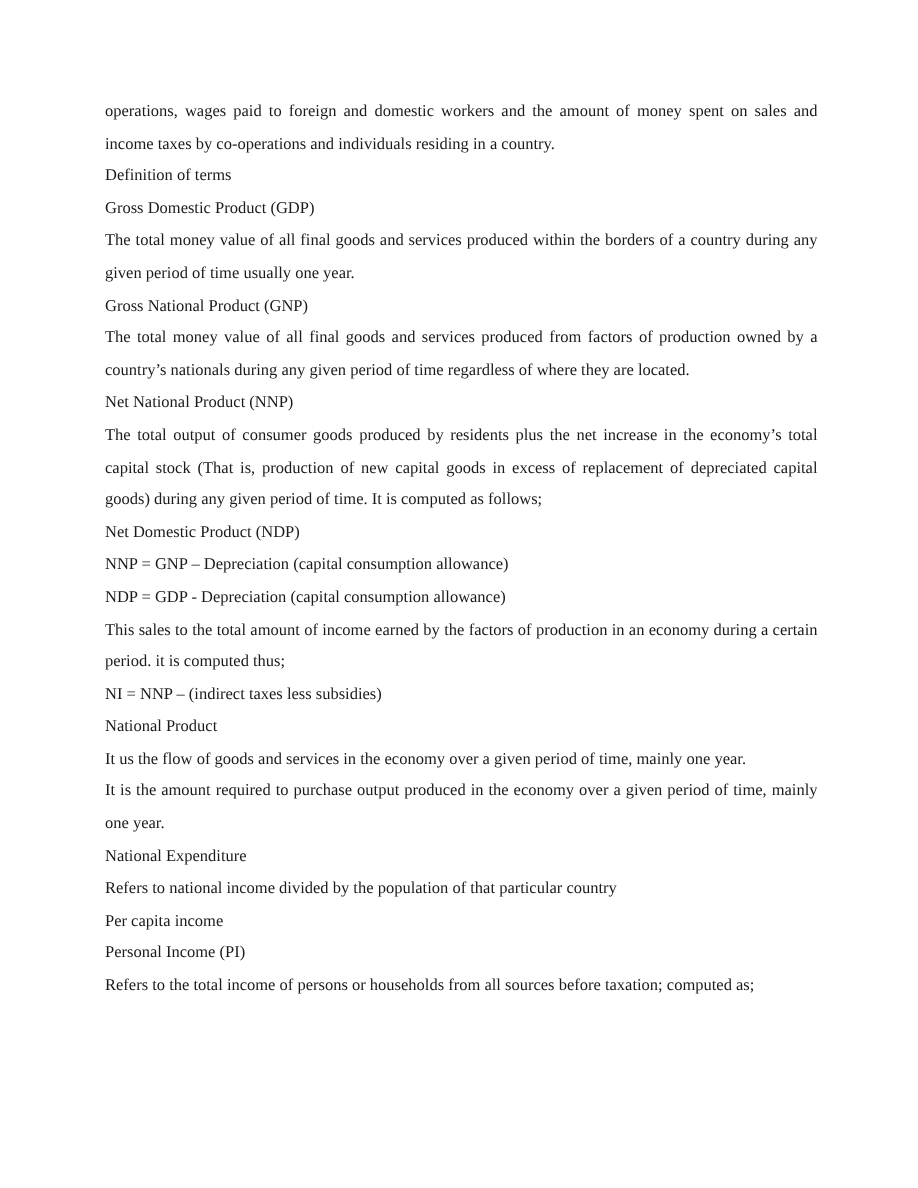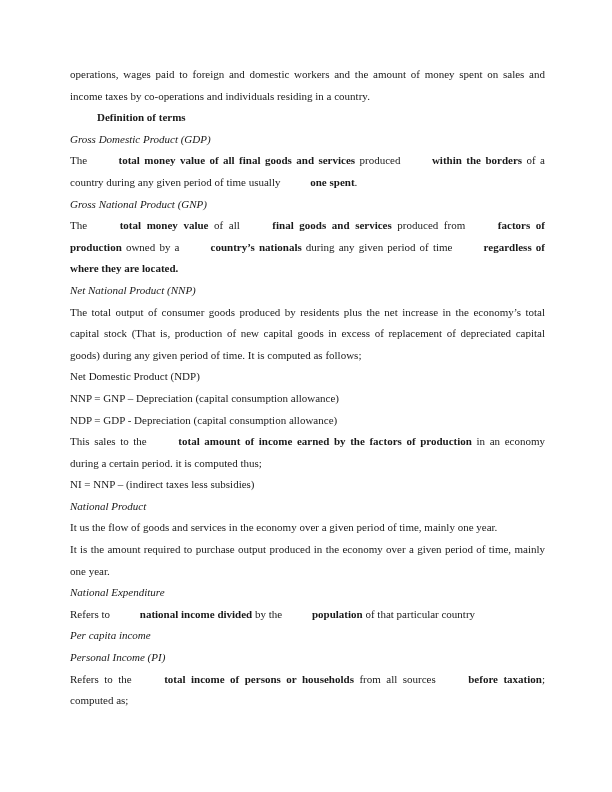--- a/index.html
+++ b/index.html
@@ -22,32 +22,32 @@
     left: 70px;
     width: 475px;
     font-size: 11px;
     line-height: 21.6px;
     text-align: justify;
   }
   .para {
     margin: 0;
     padding: 0;
   }
-  .b { font-weight: bold; margin-left: 27px; }
-  .i { font-style: italic; }
+  .b { font-weight: normal; }
+  .i { }
 </style>
 </head>
 <body>
 
 <div class="page">
   <div class="content" id="doc-content">
       <p class="para"><span>operations, wages paid to foreign and domestic workers and the amount of money spent on sales and income taxes by co-operations and individuals residing in a country.</span></p>
       <p class="para"><span class="b">Definition of terms</span></p>
       <p class="para"><span class="i">Gross Domestic Product (GDP)</span></p>
-      <p class="para"><span>The </span><span class="b">total money value of all final goods and services</span><span> produced </span><span class="b">within the borders</span><span> of a country during any given period of time usually </span><span class="b">one spent</span><span>.</span></p>
+      <p class="para"><span>The </span><span class="b">total money value of all final goods and services</span><span> produced </span><span class="b">within the borders</span><span> of a country during any given period of time usually </span><span class="b">one year</span><span>.</span></p>
       <p class="para"><span class="i">Gross National Product (GNP)</span></p>
       <p class="para"><span>The </span><span class="b">total money value</span><span> of all </span><span class="b">final goods and services</span><span> produced from </span><span class="b">factors of production</span><span> owned by a </span><span class="b">country’s nationals</span><span> during any given period of time </span><span class="b">regardless of where they are located.</span></p>
       <p class="para"><span class="i">Net National Product (NNP)</span></p>
       <p class="para"><span>The total output of consumer goods produced by residents plus the net increase in the economy’s total capital stock (That is, production of new capital goods in excess of replacement of depreciated capital goods) during any given period of time. It is computed as follows;</span></p>
       <p class="para"><span>Net Domestic Product (NDP)</span></p>
       <p class="para"><span>NNP = GNP – Depreciation (capital consumption allowance)</span></p>
       <p class="para"><span>NDP = GDP - Depreciation (capital consumption allowance)</span></p>
       <p class="para"><span>This sales to the </span><span class="b">total amount of income earned by the factors of production</span><span> in an economy during a certain period. it is computed thus;</span></p>
       <p class="para"><span>NI = NNP – (indirect taxes less subsidies)</span></p>
       <p class="para"><span class="i">National Product</span></p>

